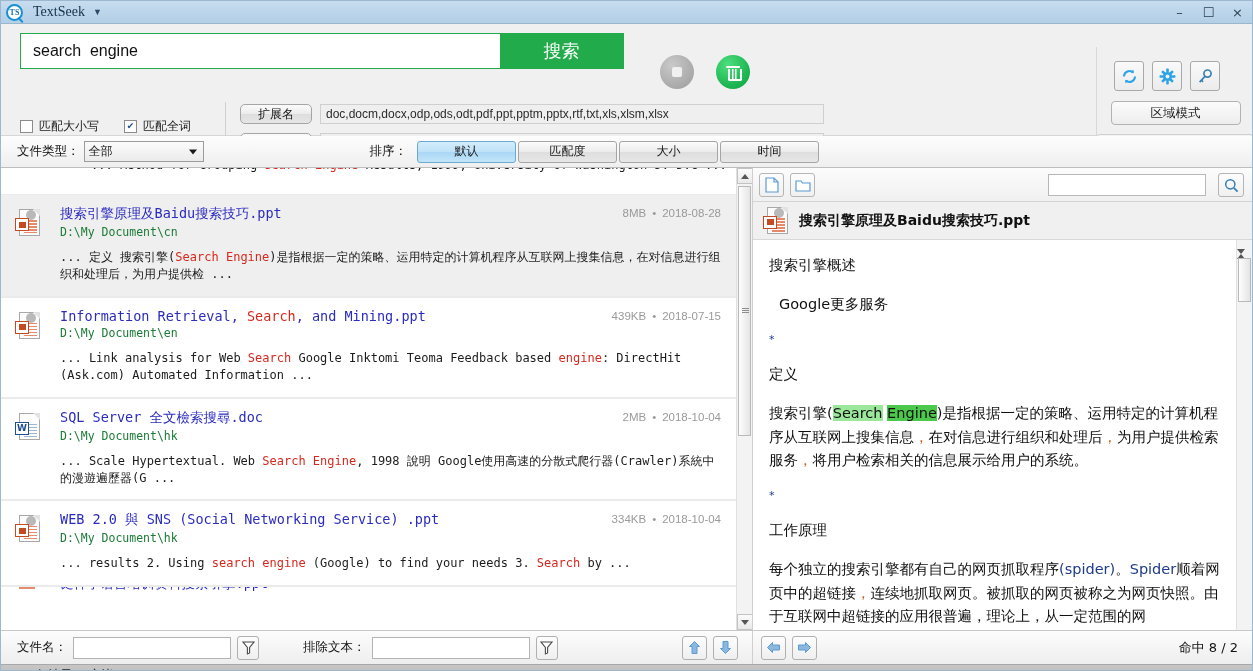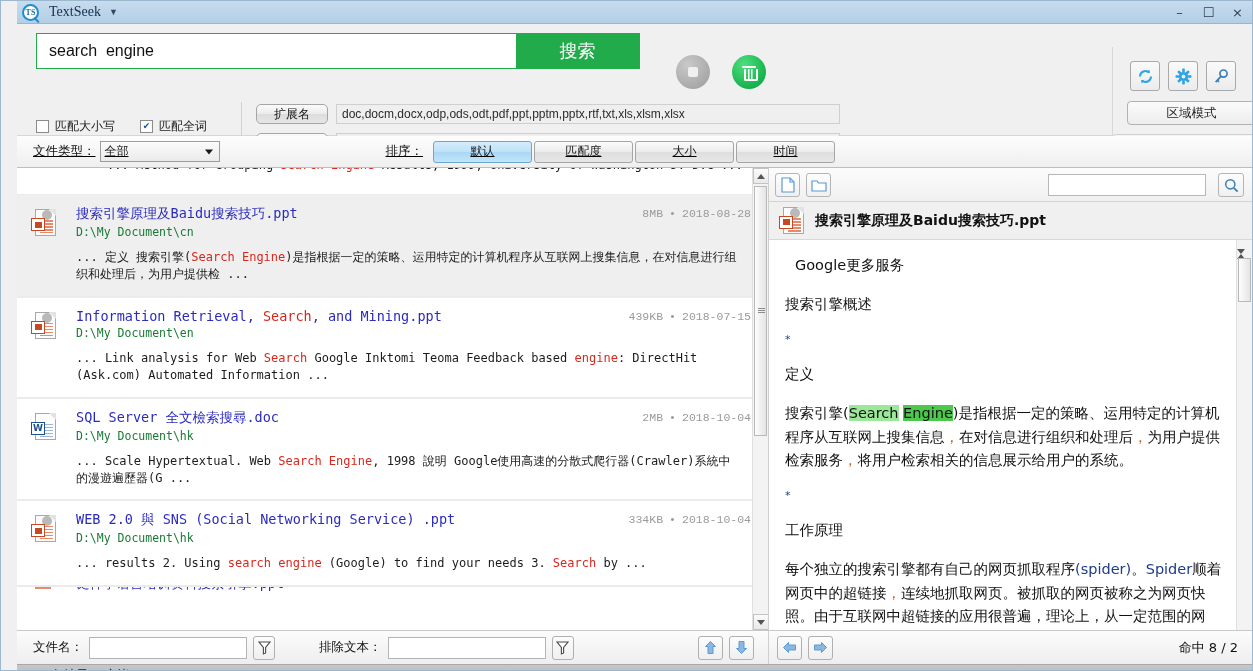--- a/index.html
+++ b/index.html
@@ -10,21 +10,20 @@
     font-family: "Liberation Sans", "DejaVu Sans", sans-serif;
     font-size: 12px;
     background: #f0f0f0;
   }
   #app {
     position: relative;
     width: 1253px; height: 671px;
     background: #f0f0f0;
     border: 1px solid #9bb8cf;
     overflow: hidden;
-    padding-left: 16px;
   }
 
   
   .titlebar {
     height: 23px;
     background: linear-gradient(to bottom, #c8dcee 0%, #bcd5ea 50%, #b3cfe6 100%);
     border-bottom: 1px solid #9ab6cd;
     display: flex; align-items: center;
     padding: 0 0 0 5px;
     position: relative;
@@ -230,21 +229,21 @@
     cursor: pointer;
     font-family: "DejaVu Sans", sans-serif;
   }
 
   
   .sortbar {
     position: relative;
     height: 32px;
     background: linear-gradient(to bottom,#fdfdfd,#efefef);
     border-bottom: 1px solid #bdbdbd;
-    display: flex; align-items: center; text-decoration: underline;
+    display: flex; align-items: center;
   }
   .sb-label { margin-left: 16px; font-size: 12.5px; color: #111; font-family:"DejaVu Sans",sans-serif; }
   .ftselect {
     margin-left: 4px;
     width: 120px; height: 21px;
     background: linear-gradient(to bottom,#fbfbfb,#ebebeb);
     border: 1px solid #9c9c9c;
     display: flex; align-items: center;
     padding: 0 4px;
     font-size: 12px; color: #161616;
@@ -377,22 +376,22 @@
   }
   .res-snippet {
     margin-left: 45px;
     margin-top: 10px;
     font-family: "DejaVu Sans Mono", monospace;
     font-size: 12px;
     color: #1c1c1c;
     line-height: 1.45;
   }
   .res-meta {
-    position: absolute; right: 2px; top: 12px;
-    font-family: Liberation Mono, monospace;
+    position: absolute; right: 16px; top: 12px;
+    font-family: Liberation Sans, sans-serif;
     font-size: 11.5px;
     color: #9a9a9a;
     white-space: nowrap;
   }
   .res-meta .dot { margin: 0 6px; }
   .hl { color: #d7281e; }
   .res-partial-bottom {
     height: 16px; overflow: hidden; position: relative;
     border-top: 1px solid #ebebeb;
   }
@@ -839,22 +838,22 @@
         <span class="res-icon" style="position:relative;left:0;top:0;display:inline-block;width:26px;height:28px;">
           <span class="doc-shape"></span>
             <span class="doc-blob"></span>
             <span class="doc-lines"></span>
             <span class="badge"></span>
         </span>
         <span class="fname">搜索引擎原理及Baidu搜索技巧.ppt</span>
       </div>
 
       <div class="pv-body">
+        <div class="pv-line">搜索引擎概述</div>
         <div class="pv-line indent">Google更多服务</div>
-        <div class="pv-line">搜索引擎概述</div>
         <div class="pv-star">*</div>
         <div class="pv-line">定义</div>
         <div class="pv-para">
           <span> 搜索引擎(</span><span class="hl-a">Search</span><span> </span><span class="hl-b">Engine</span><span>)是指根据一定的策略、运用特定的计算机程序从互联网上搜集信息</span><span class="comma">，</span><span>在对信息进行组织和处理后</span><span class="comma">，</span><span>为用户提供检索服务</span><span class="comma">，</span><span>将用户检索相关的信息展示给用户的系统。</span>
         </div>
         <div class="pv-star">*</div>
         <div class="pv-line">工作原理</div>
         <div class="pv-para">
           <span>每个独立的搜索引擎都有自己的网页抓取程序</span><span class="kw-blue">(spider)</span><span>。</span><span class="kw-blue">Spider</span><span>顺着网页中的超链接</span><span class="comma">，</span><span>连续地抓取网页。被抓取的网页被称之为网页快照。由于互联网中超链接的应用很普遍，理论上，从一定范围的网</span>
         </div>

